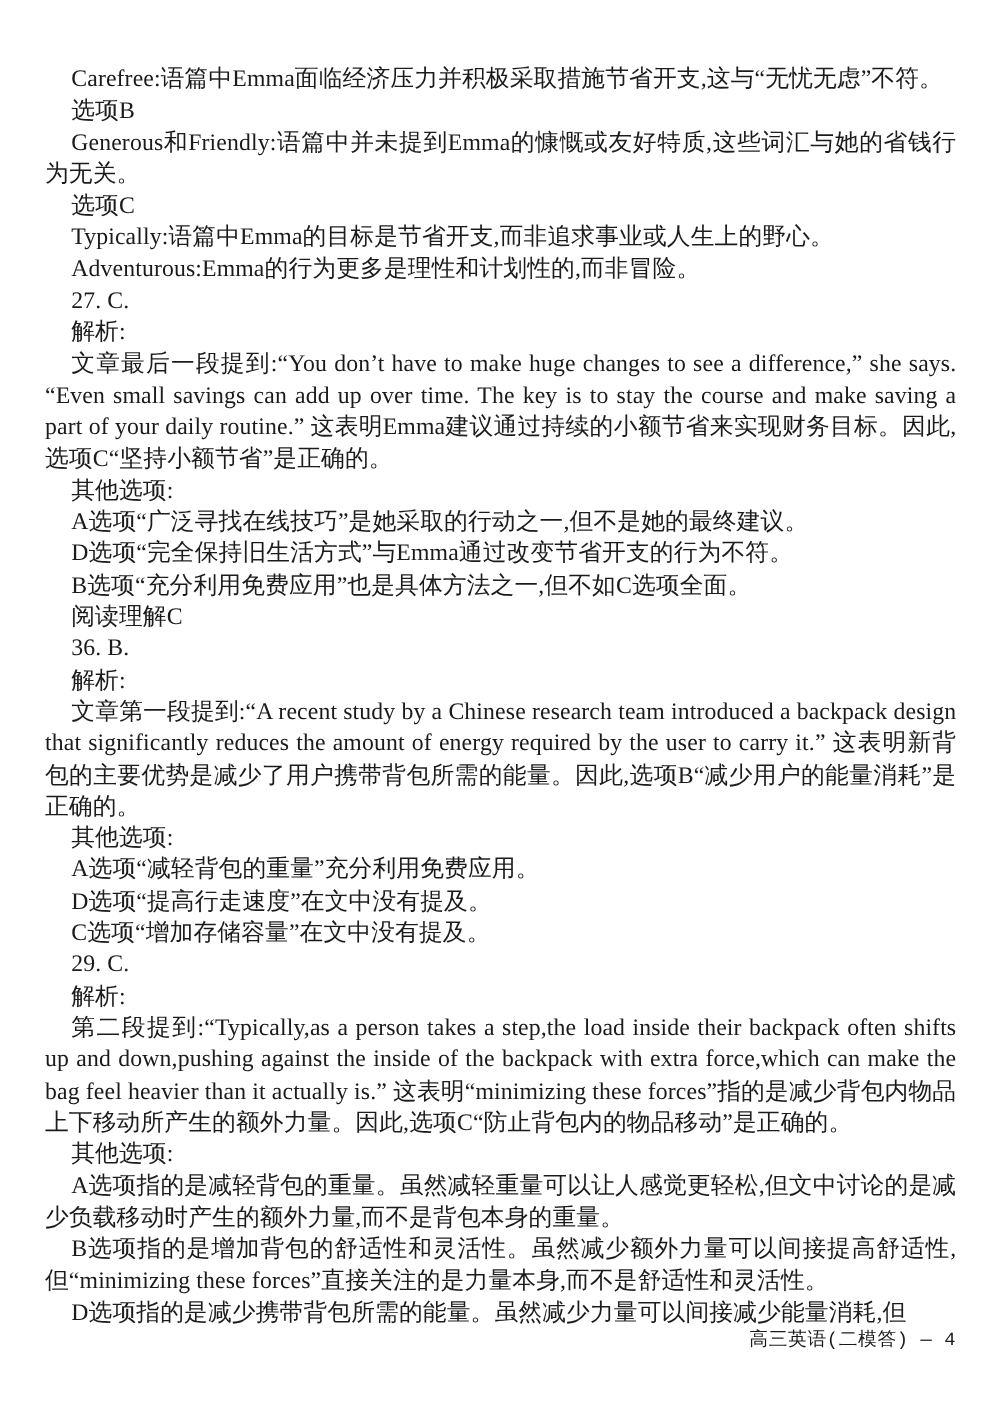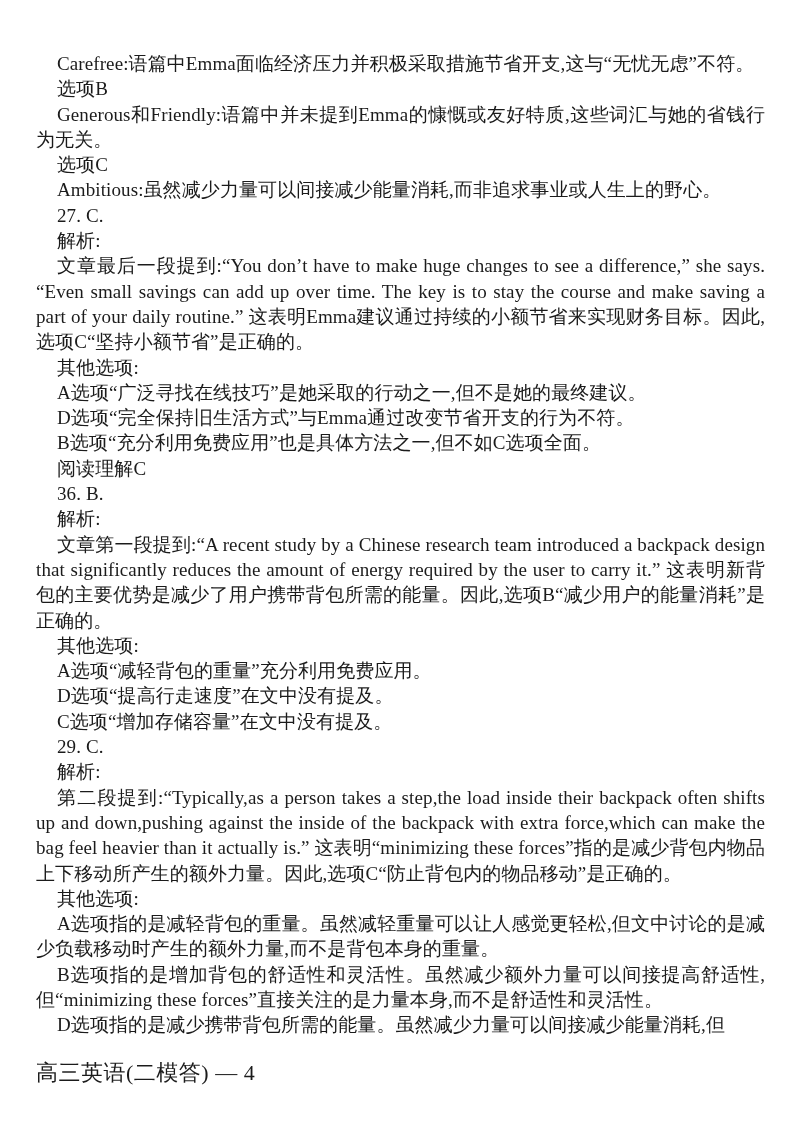--- a/index.html
+++ b/index.html
@@ -33,38 +33,40 @@
     word-break: break-word;
   }
   .content p.bold {
     font-weight: normal;
   }
   .footer {
     position: absolute;
     top: 1061px;
     left: 36px;
     width: 729px;
-    text-align: left;
-    font-size: 22px;
+    text-align: right;
+    font-size: 15px;
     line-height: 24px;
     color: #1b1b1b;
     letter-spacing: 0.5px;
+    font-family: Liberation Mono, monospace;
   }
 </style>
 </head>
 <body>
 
 <div class="page">
   <div class="content">
 
   <p>Carefree:语篇中Emma面临经济压力并积极采取措施节省开支,这与“无忧无虑”不符。</p>
       <p>选项B</p>
       <p>Generous和Friendly:语篇中并未提到Emma的慷慨或友好特质,这些词汇与她的省钱行为无关。</p>
       <p>选项C</p>
-      <p>Ambitious:虽然减少力量可以间接减少能量消耗,而非追求事业或人生上的野心。</p>
+      <p>Typically:语篇中Emma的目标是节省开支,而非追求事业或人生上的野心。</p>
+      <p>Adventurous:Emma的行为更多是理性和计划性的,而非冒险。</p>
       <p>27. C.</p>
       <p>解析:</p>
       <p>文章最后一段提到:“You don’t have to make huge changes to see a difference,” she says. “Even small savings can add up over time. The key is to stay the course and make saving a part of your daily routine.” 这表明Emma建议通过持续的小额节省来实现财务目标。因此,选项C“坚持小额节省”是正确的。</p>
       <p>其他选项:</p>
       <p>A选项“广泛寻找在线技巧”是她采取的行动之一,但不是她的最终建议。</p>
       <p>D选项“完全保持旧生活方式”与Emma通过改变节省开支的行为不符。</p>
       <p>B选项“充分利用免费应用”也是具体方法之一,但不如C选项全面。</p>
       <p class="bold">阅读理解C</p>
       <p>36. B.</p>
       <p>解析:</p>

